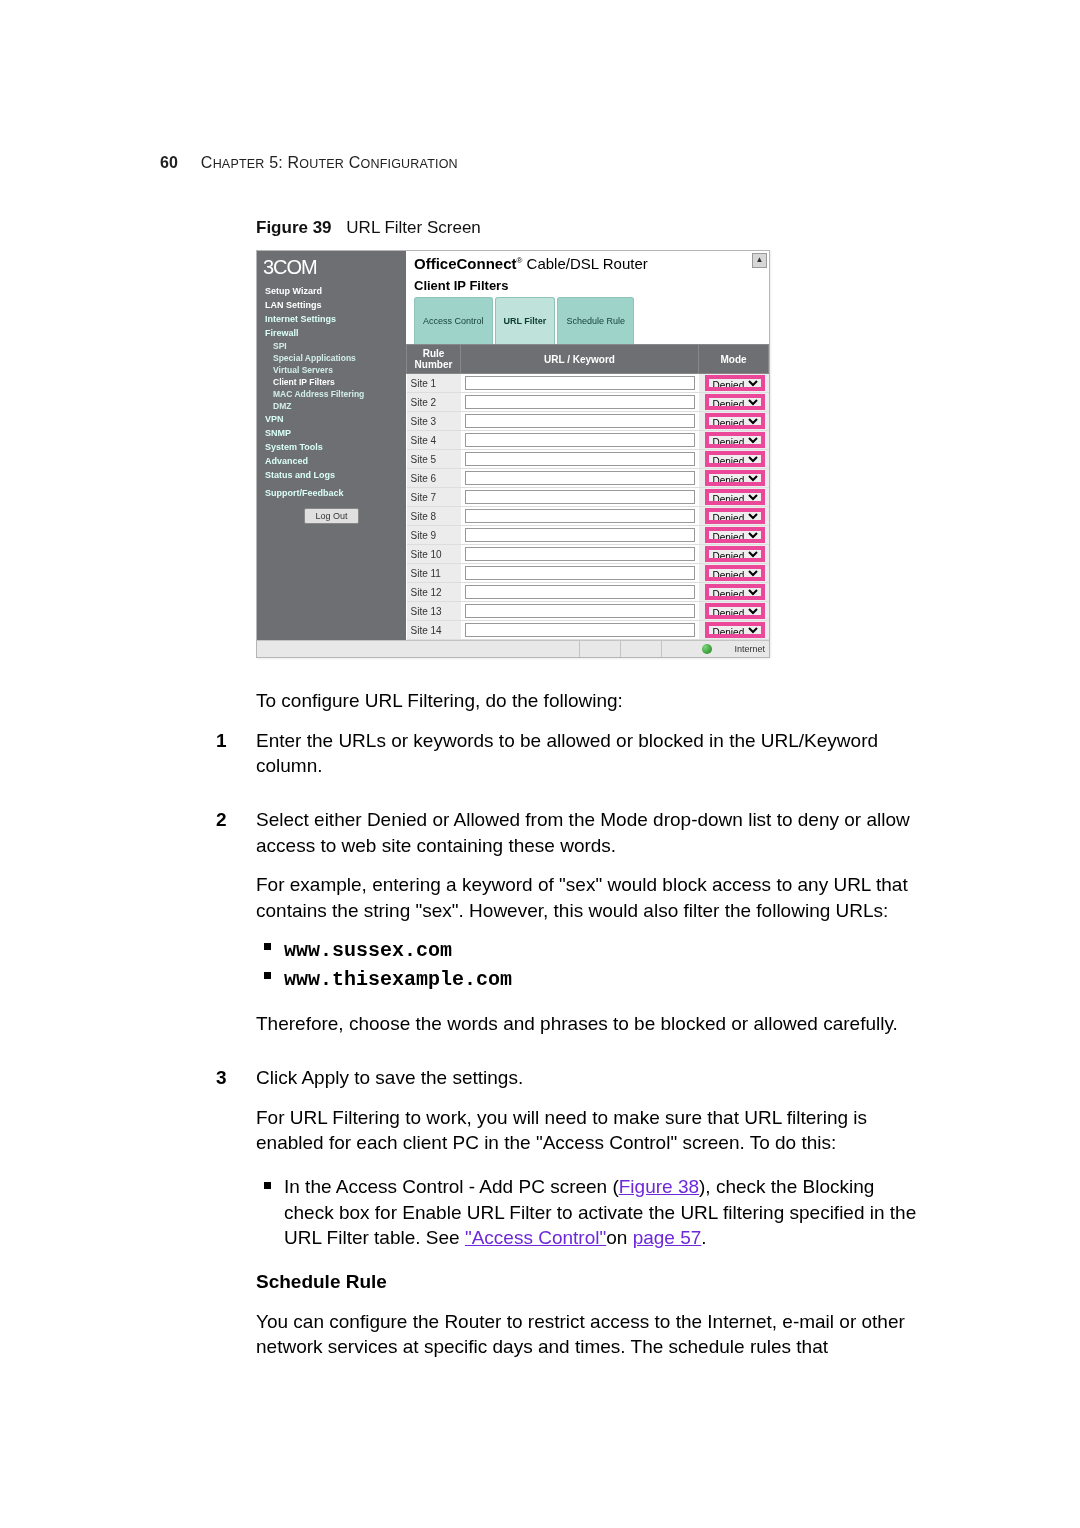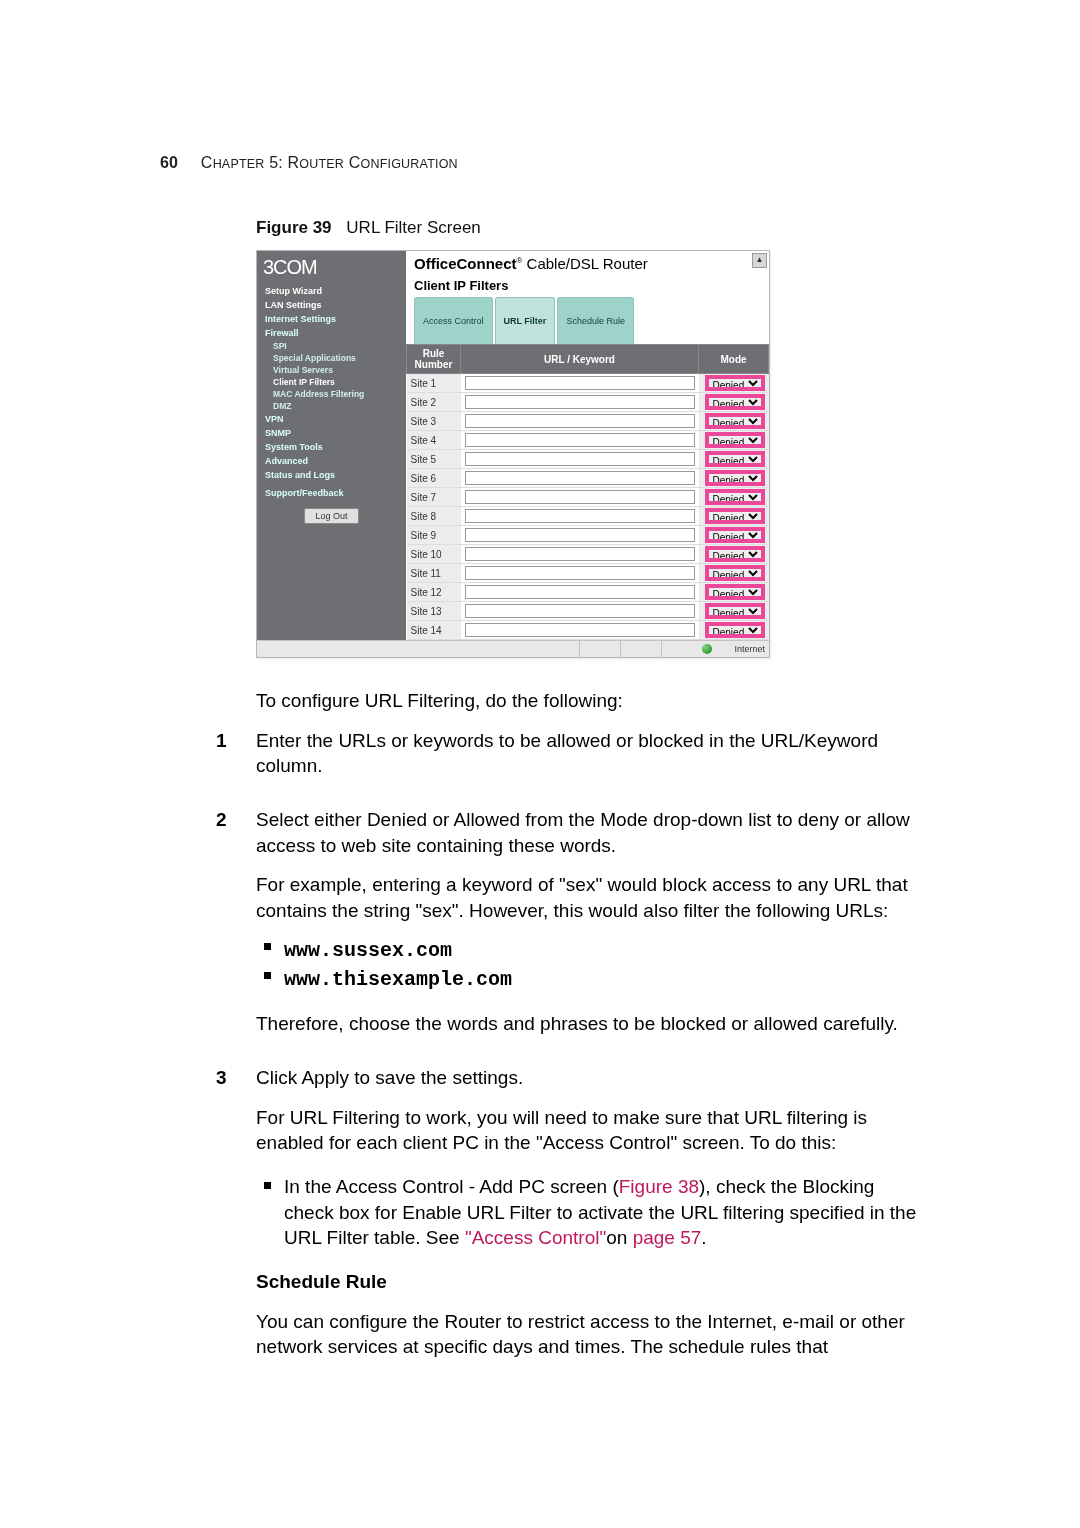--- a/index.html
+++ b/index.html
@@ -262,21 +262,21 @@
   .ul-square2 li::before {
     content: "";
     position: absolute;
     left: 8px;
     top: 8px;
     width: 7px; height: 7px;
     background: #000;
   }
 
   .italic { }
-  a.lnk { color: #be185d; }
+  a.lnk { color: #6d28d9; text-decoration: underline; }
 
   .sect-hd {
     font-weight: 700;
     margin: 20px 0 8px 0;
   }
 </style>
 </head>
 <body>
 <div class="page">
 

